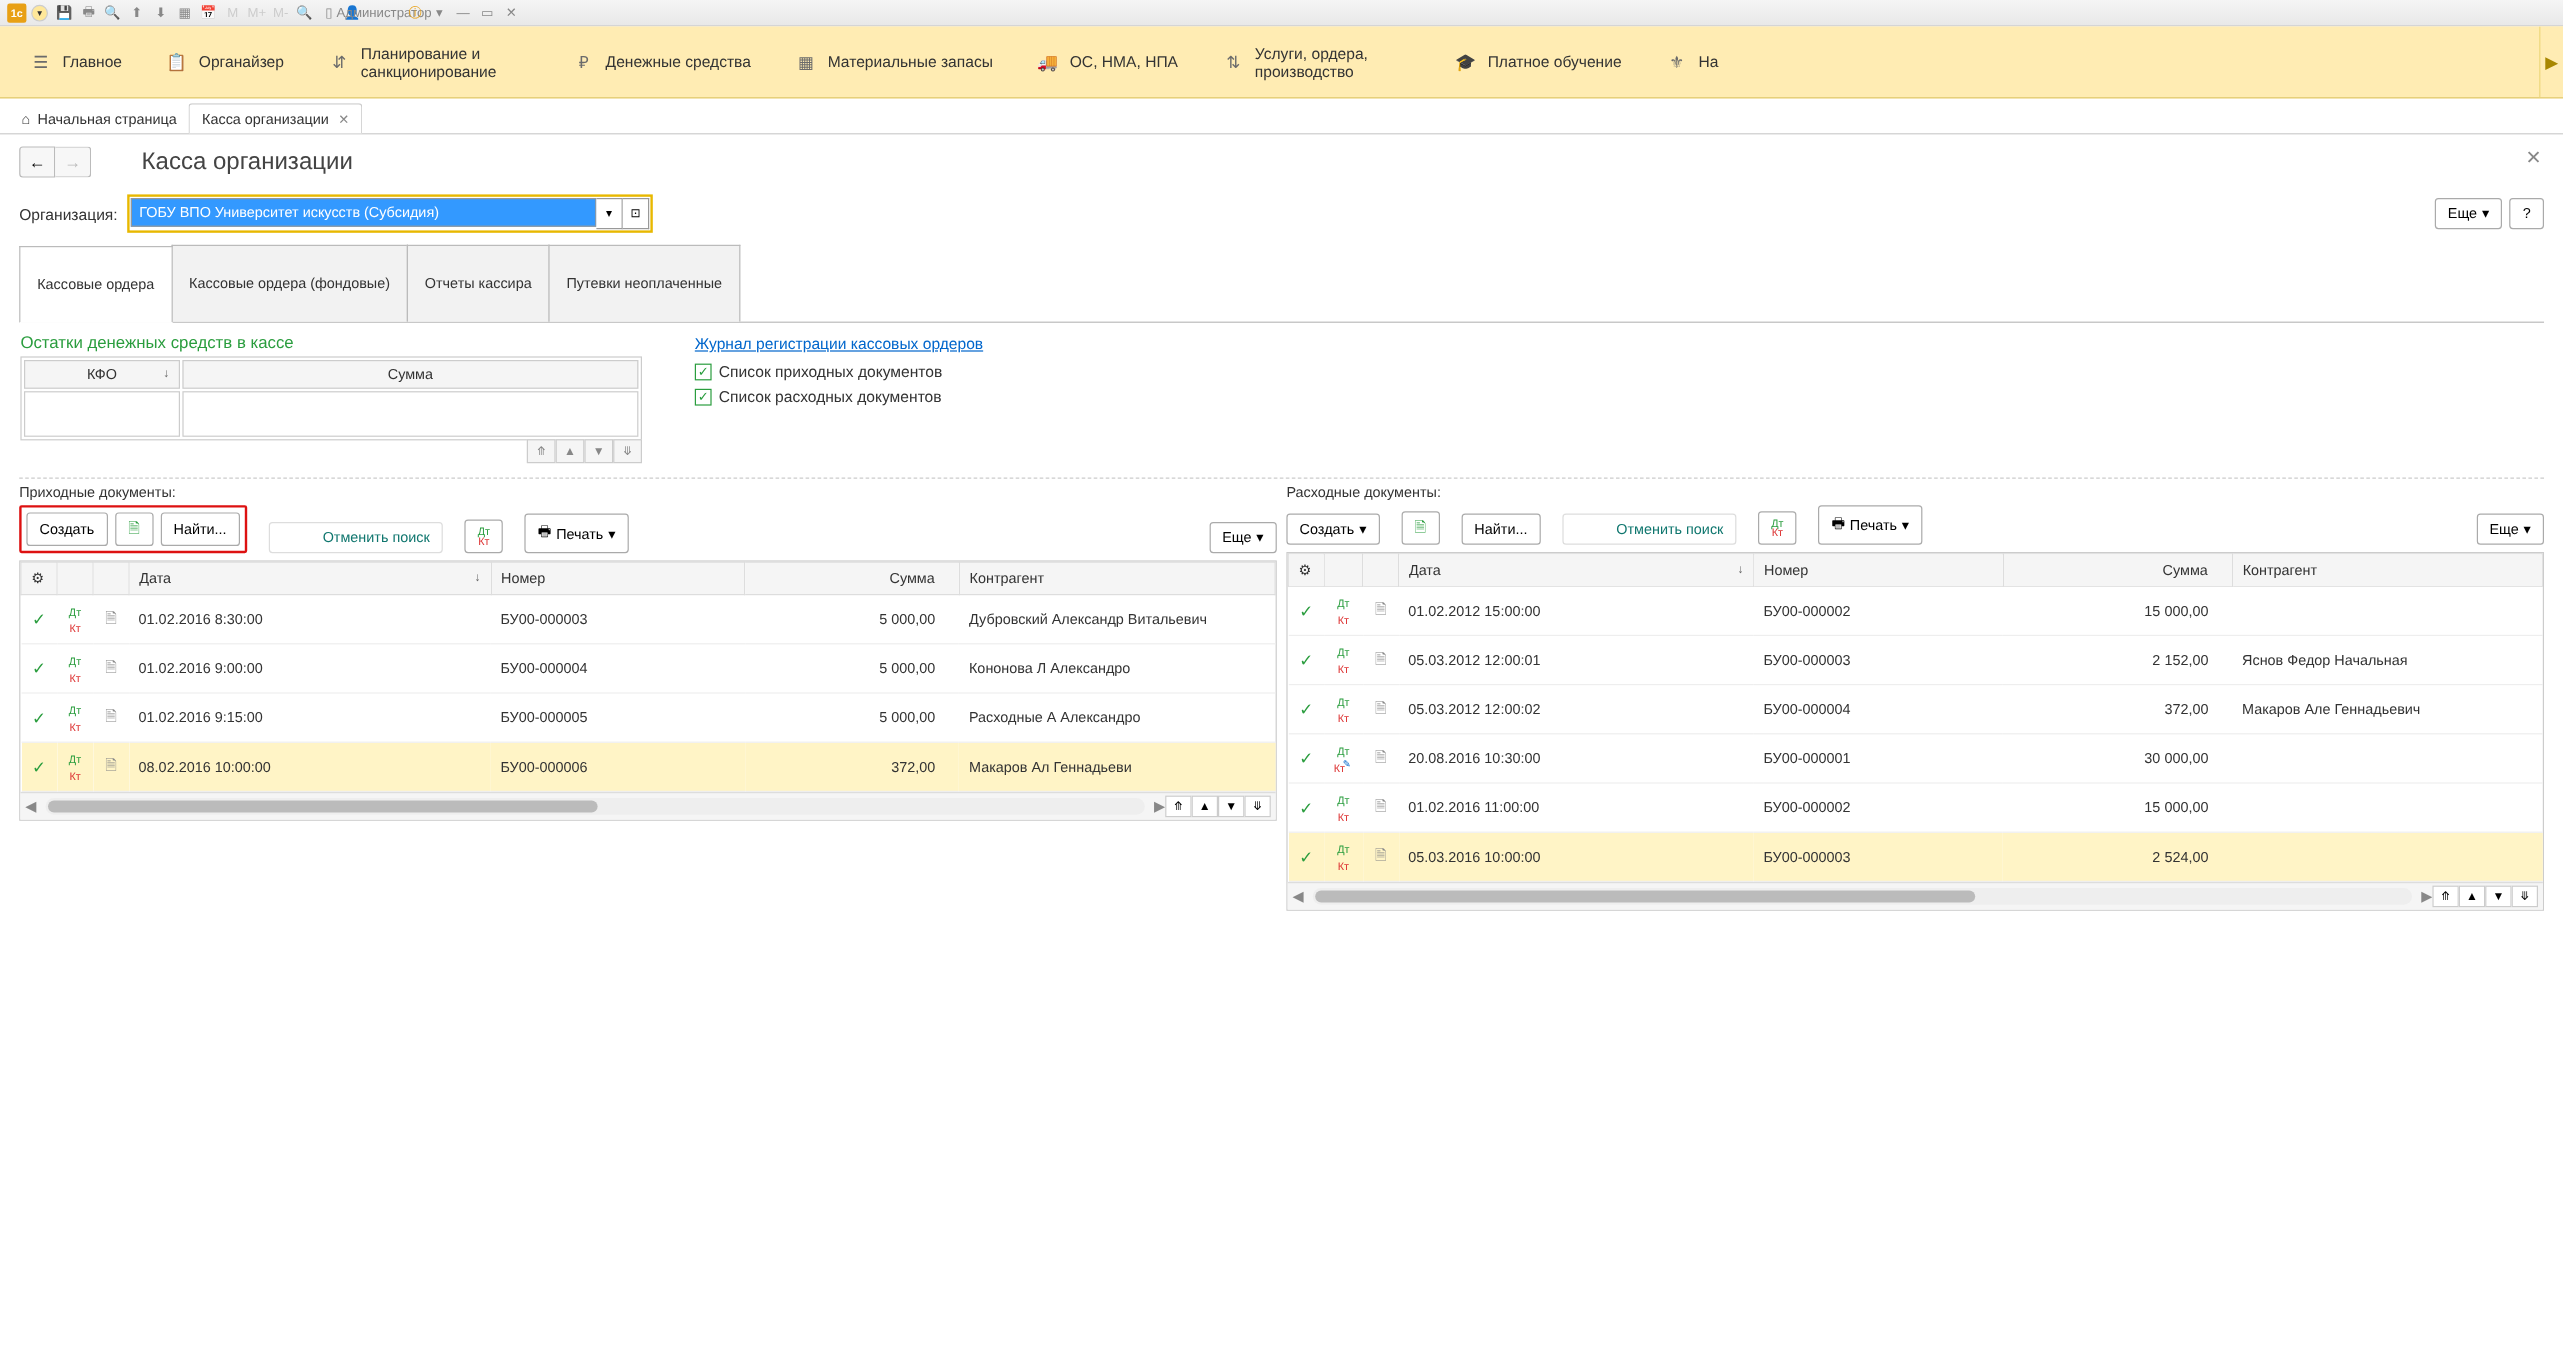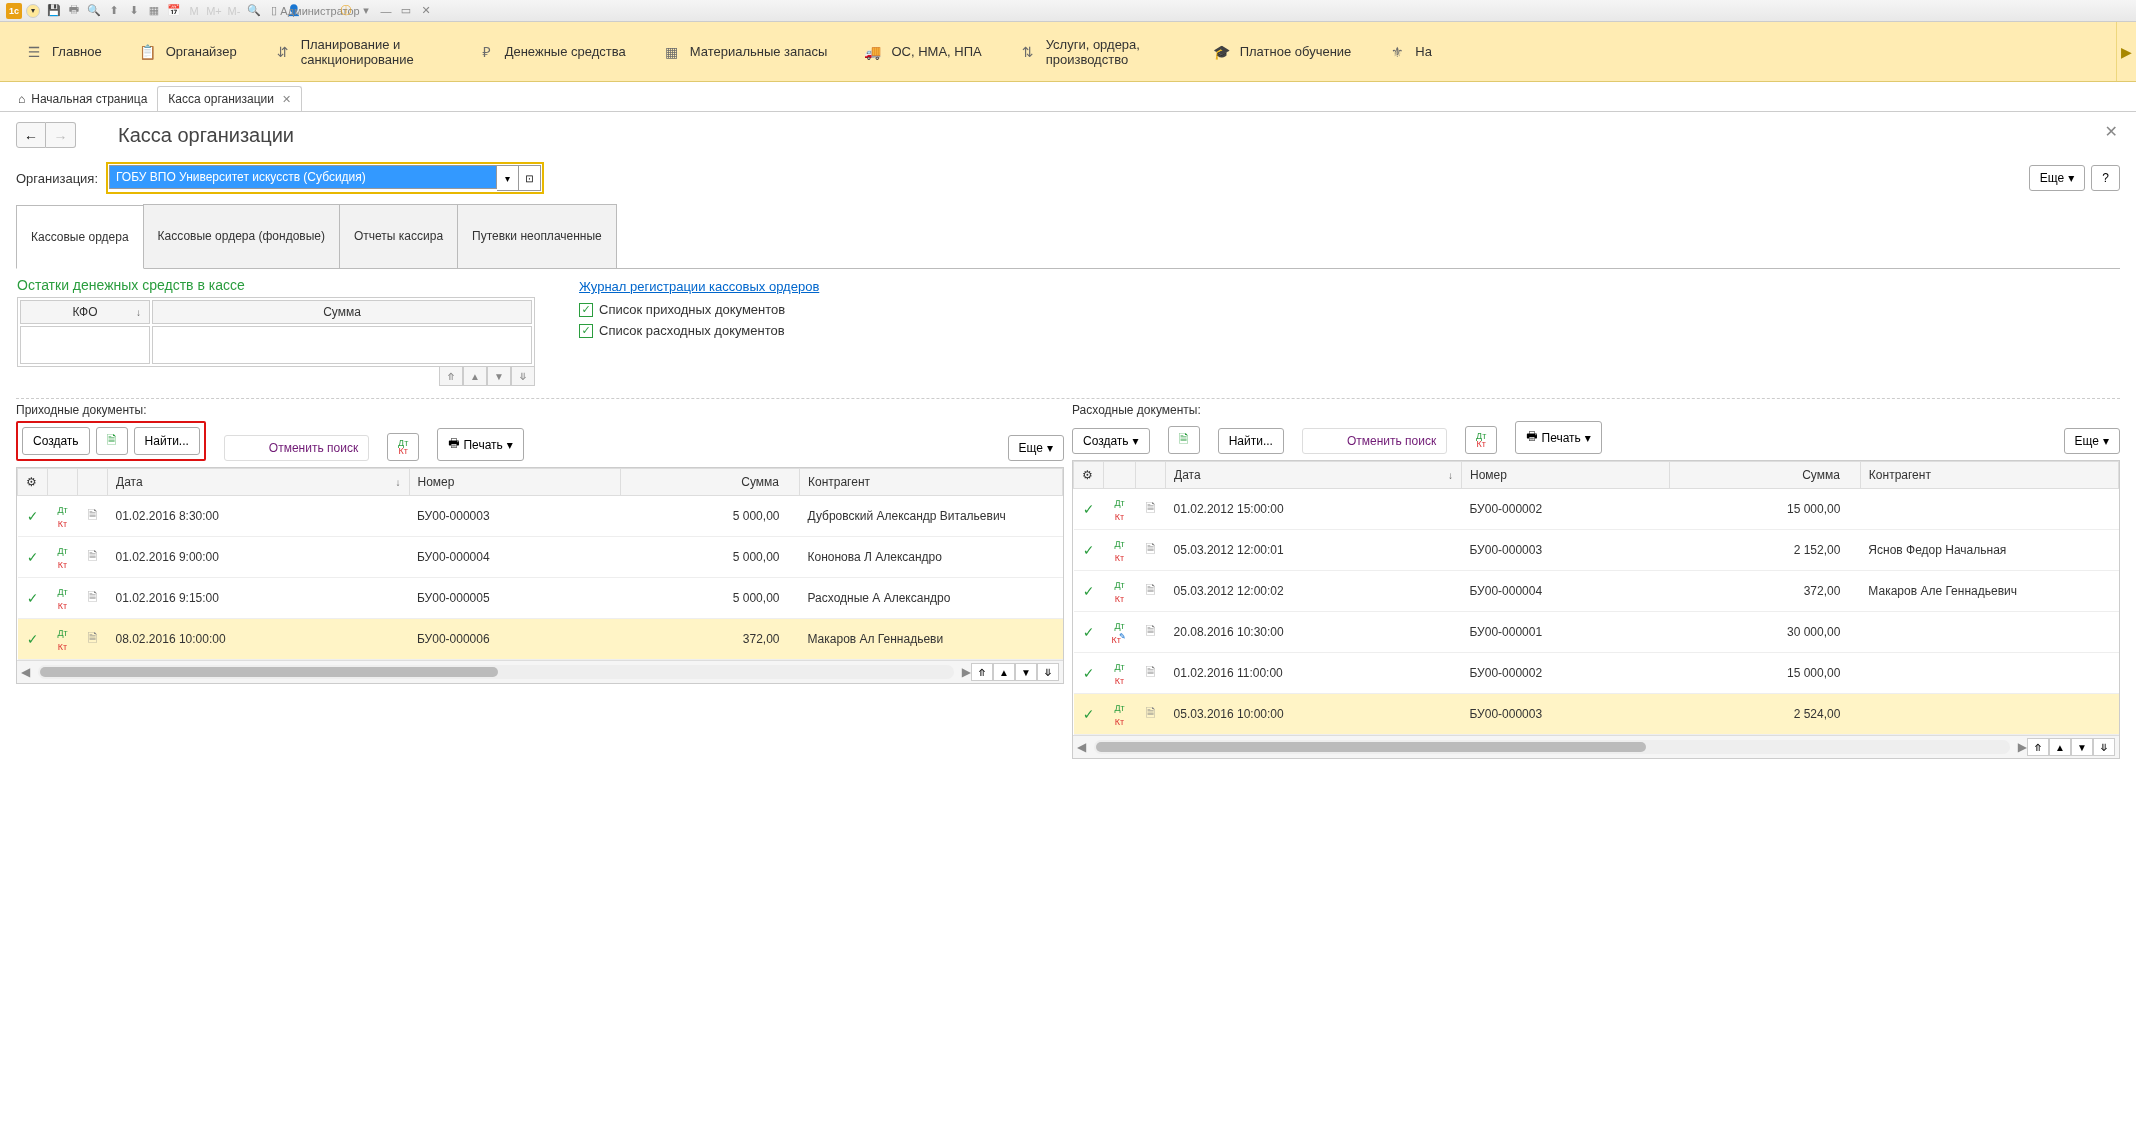--- a/index.html
+++ b/index.html
@@ -68,21 +68,21 @@
 
 .dashed-div { border-top:1px dashed #ccc; margin:4px 0;}
 
 
 .panes { display:flex; gap:8px;}
 .pane { flex:1; min-width:0;}
 .pane-title { font-size:12px; color:#333; margin-bottom:4px;}
 .red-box { border: 2.5px solid #d11; padding:4px; display:inline-flex; gap:6px; border-radius:2px;}
 .toolbar { display:flex; gap:18px; align-items:flex-end; margin-bottom:6px;}
 .icon-btn { width:32px; height:28px; border:1px solid #aaa; background:#fff; border-radius:3px; display:inline-flex; align-items:center; justify-content:center; font-size:12px; cursor:pointer;}
-.disabled { color:#701a75; border-color:#ddd;padding-left:44px;}
+.disabled { color:#0f766e; border-color:#ddd;padding-left:44px;}
 .dtkt { font-size:9px; line-height:8px; }
 .dtkt .dt{color:#2a9d3e;} .dtkt .kt{color:#d33;}
 
 
 .grid-wrap { border:1px solid #ccc; position:relative;}
 .grid { width:100%; border-collapse:collapse; font-size:12px;}
 .grid th { background:#f5f5f5; border:1px solid #ddd; padding:6px 8px; font-weight:normal; text-align:left; position:relative;}
 .grid td { border-bottom:1px solid #eee; padding:6px 8px; white-space:nowrap; overflow:hidden; text-overflow:ellipsis;}
 .grid tr.hl td { background:#fff4c6;}
 .chk-cell { color:#2a9d3e; font-size:14px; text-align:center; width:30px;}

